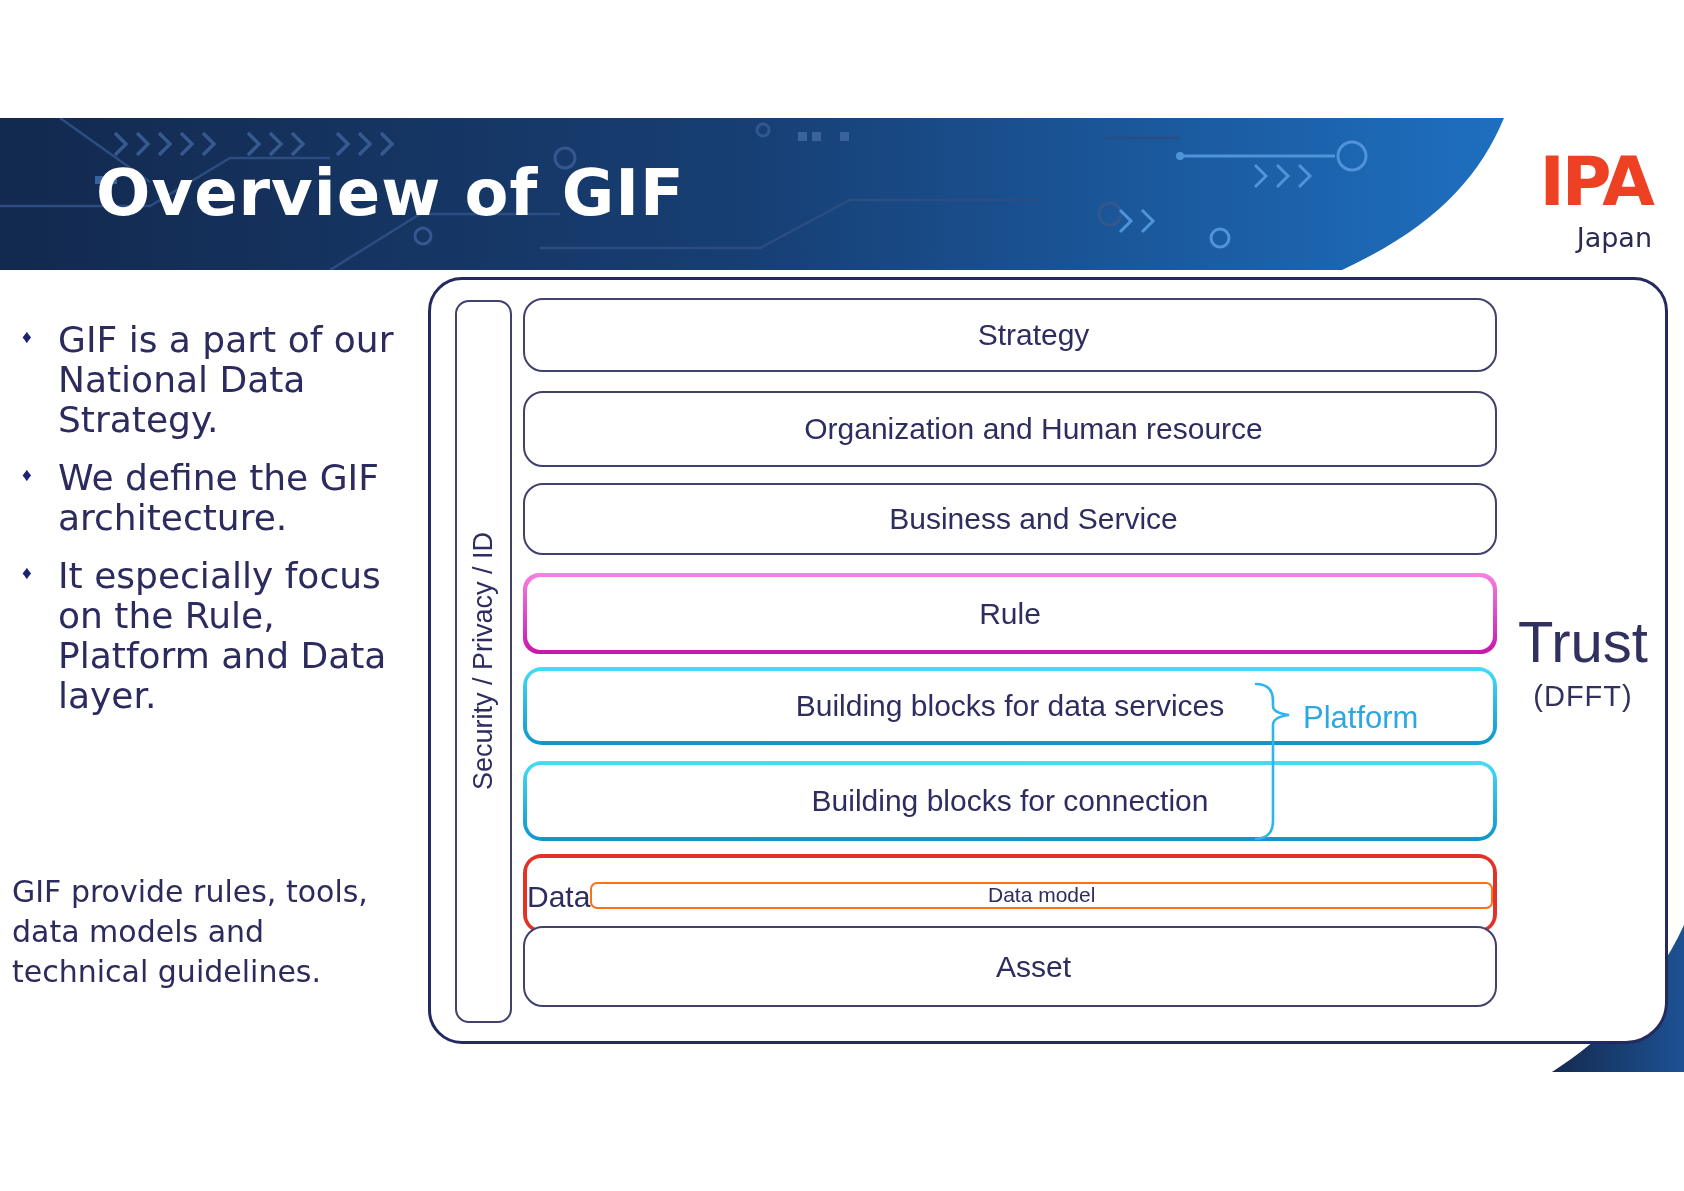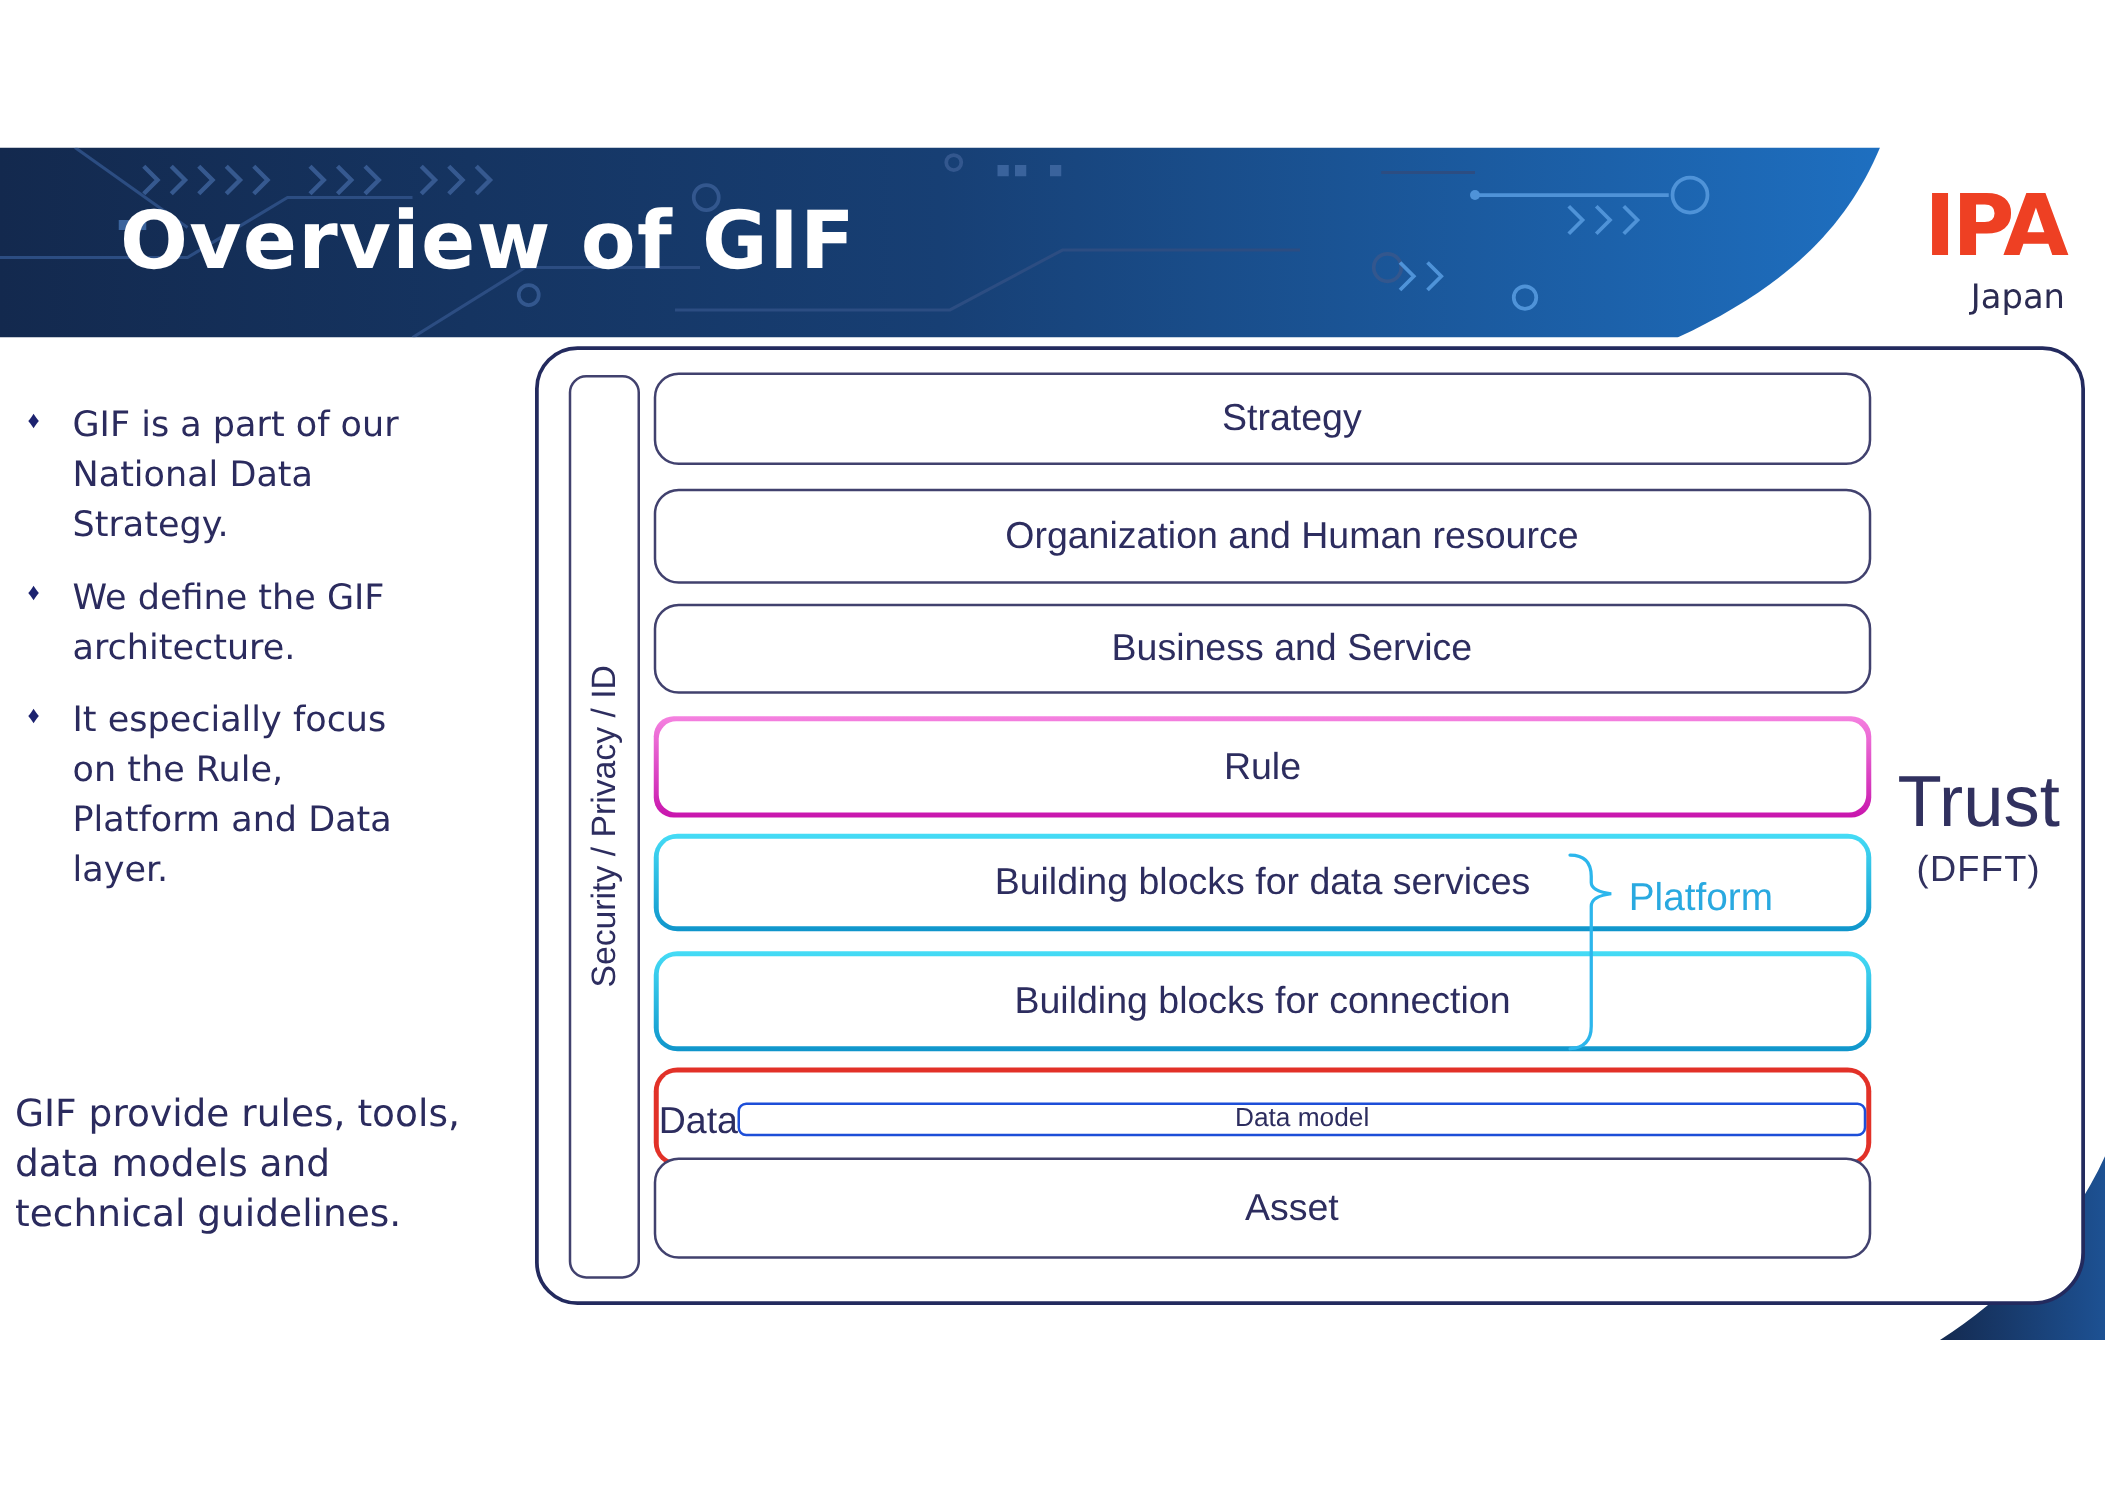--- a/index.html
+++ b/index.html
@@ -19,21 +19,21 @@
   .logo-japan{font-family:"DejaVu Sans",sans-serif;font-size:27px;color:#2b2b52;margin-top:6px;}
 
   
   .corner-svg{position:absolute;left:1540px;top:920px;width:144px;height:155px;display:block;}
 
   
   .bullets{position:absolute;left:14px;top:320px;width:384px;}
   .bullet-item{display:flex;margin-bottom:18px;}
   .bullet-marker{flex:none;width:44px;padding-left:8px;padding-top:6px;font-size:19px;color:#1d2370;}
   .bullet-text{white-space:pre-line;font-family:"DejaVu Sans",sans-serif;
-               font-size:28px;line-height:40px;color:#2b2b5e;}
+               font-size:36px;line-height:40px;color:#2b2b5e;}
   .note{position:absolute;left:12px;top:872px;width:424px;white-space:pre-line;
         font-family:"DejaVu Sans",sans-serif;font-size:30px;line-height:40px;color:#2b2b5e;}
 
   
   .frame{position:absolute;left:428px;top:277px;width:1240px;height:767px;background:#ffffff;
          border:3px solid #232a5e;border-radius:34px 34px 42px 34px;}
   .sidebar{position:absolute;left:24px;top:20px;width:57px;height:723px;background:#fff;
            border:2px solid #41416e;border-radius:14px;display:flex;align-items:center;justify-content:center;}
   .vtext{writing-mode:vertical-rl;transform:rotate(180deg);white-space:nowrap;
          font-size:27px;color:#2d2d5f;}
@@ -53,21 +53,21 @@
   .r2{top:111px;height:76px;}
   .r3{top:203px;height:72px;}
   .r4{top:293px;height:81px;}
   .r5{top:387px;height:78px;}
   .r6{top:481px;height:80px;}
   .r7{top:574px;height:79px;}
   .r8{top:646px;height:81px;}
 
   .data-inner{justify-content:flex-start;}
   .data-label{height:41px;display:flex;align-items:flex-end;font-size:30px;color:#2d2d5f;}
-  .data-model{margin-top:3px;width:calc(100% - 14px);height:27px;border:2px solid #1d4ed8;
+  .data-model{margin-top:3px;width:calc(100% - 14px);height:27px;border:2px solid #f97316;
               border-radius:7px;display:flex;align-items:center;justify-content:center;
               font-size:21px;color:#2d2d5f;background:#fff;}
 
   .brace-svg{position:absolute;left:0;top:0;width:1240px;height:767px;pointer-events:none;}
   .platform{position:absolute;left:872px;top:420px;font-size:31px;color:#29a9e0;}
 
   .trust{position:absolute;left:1066px;top:330px;width:172px;text-align:center;color:#31315f;}
   .trust-main{font-size:58px;line-height:1.1;}
   .trust-sub{font-size:29px;margin-top:6px;letter-spacing:1px;}
 </style>

